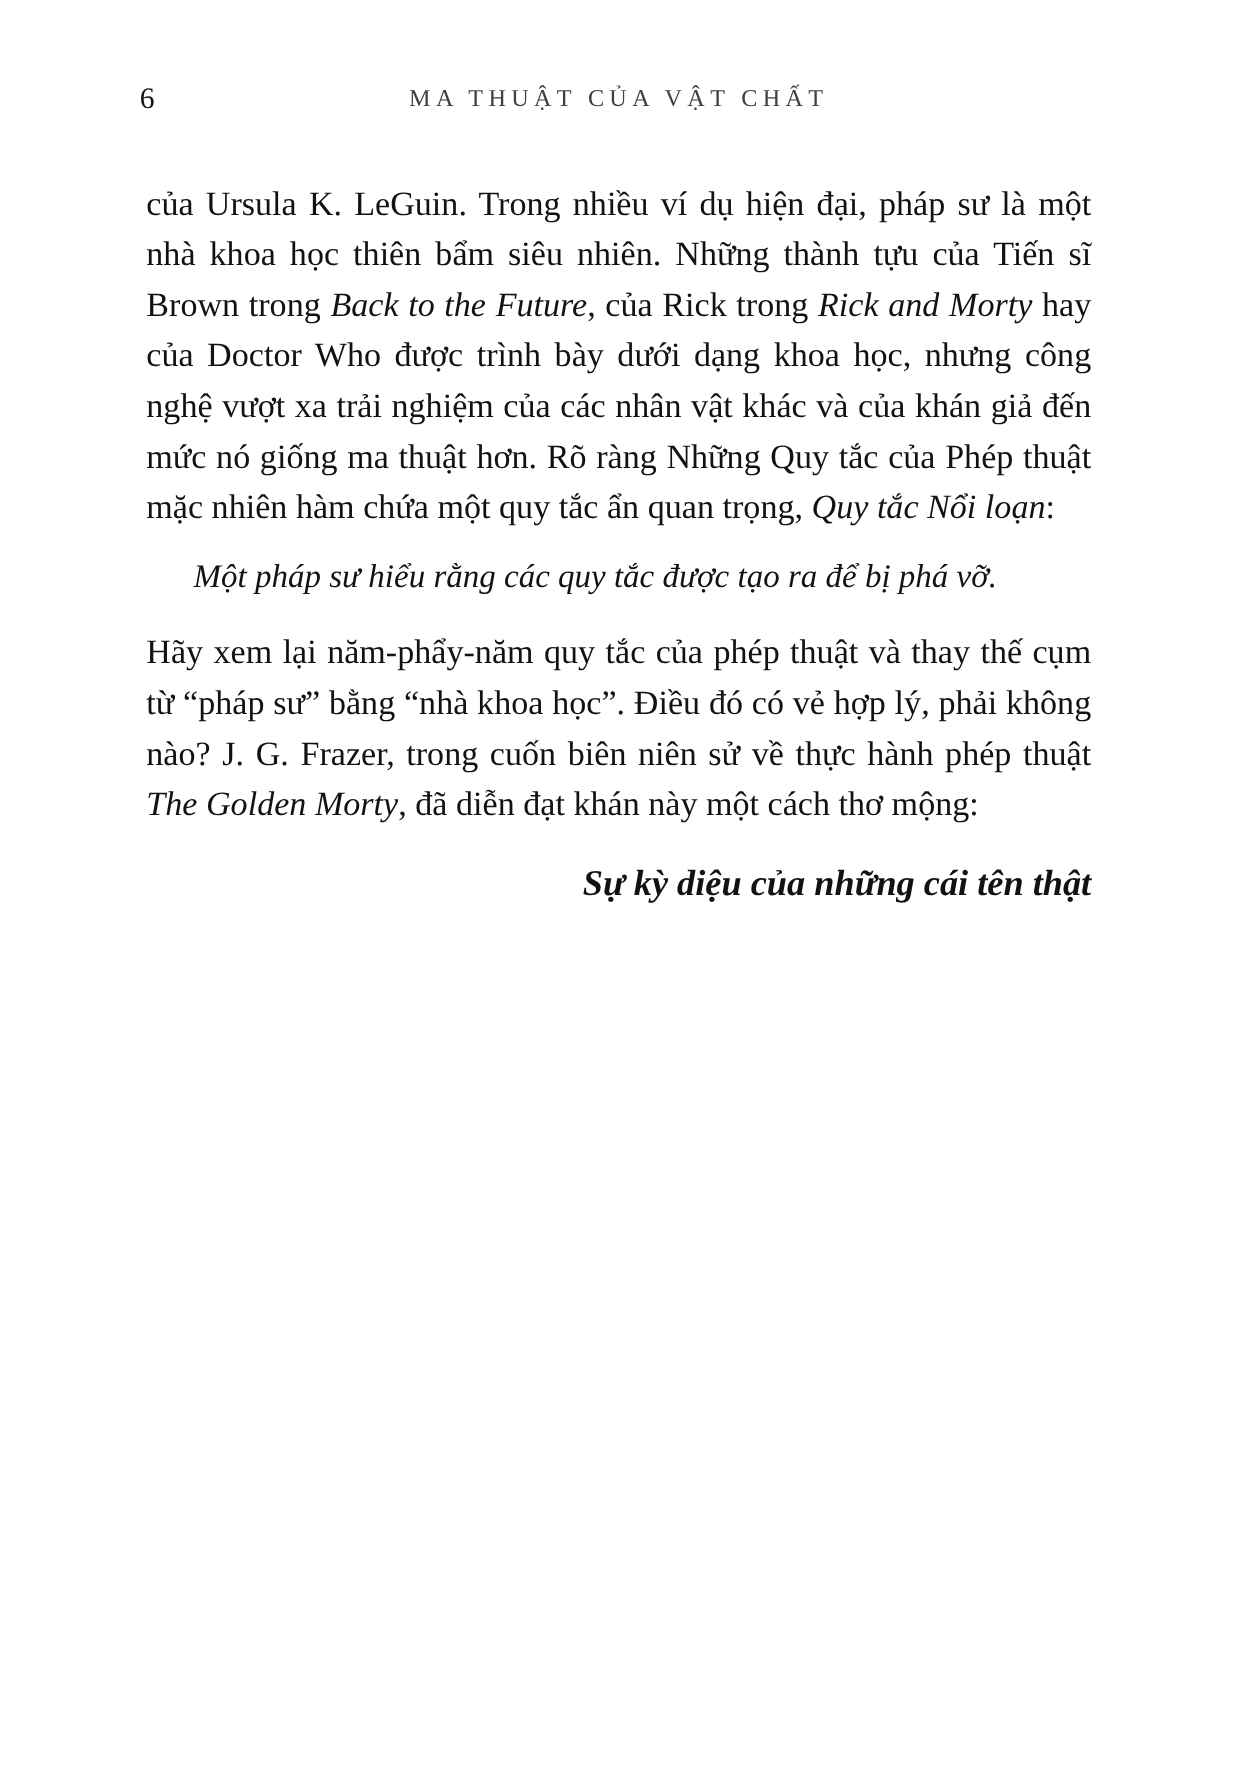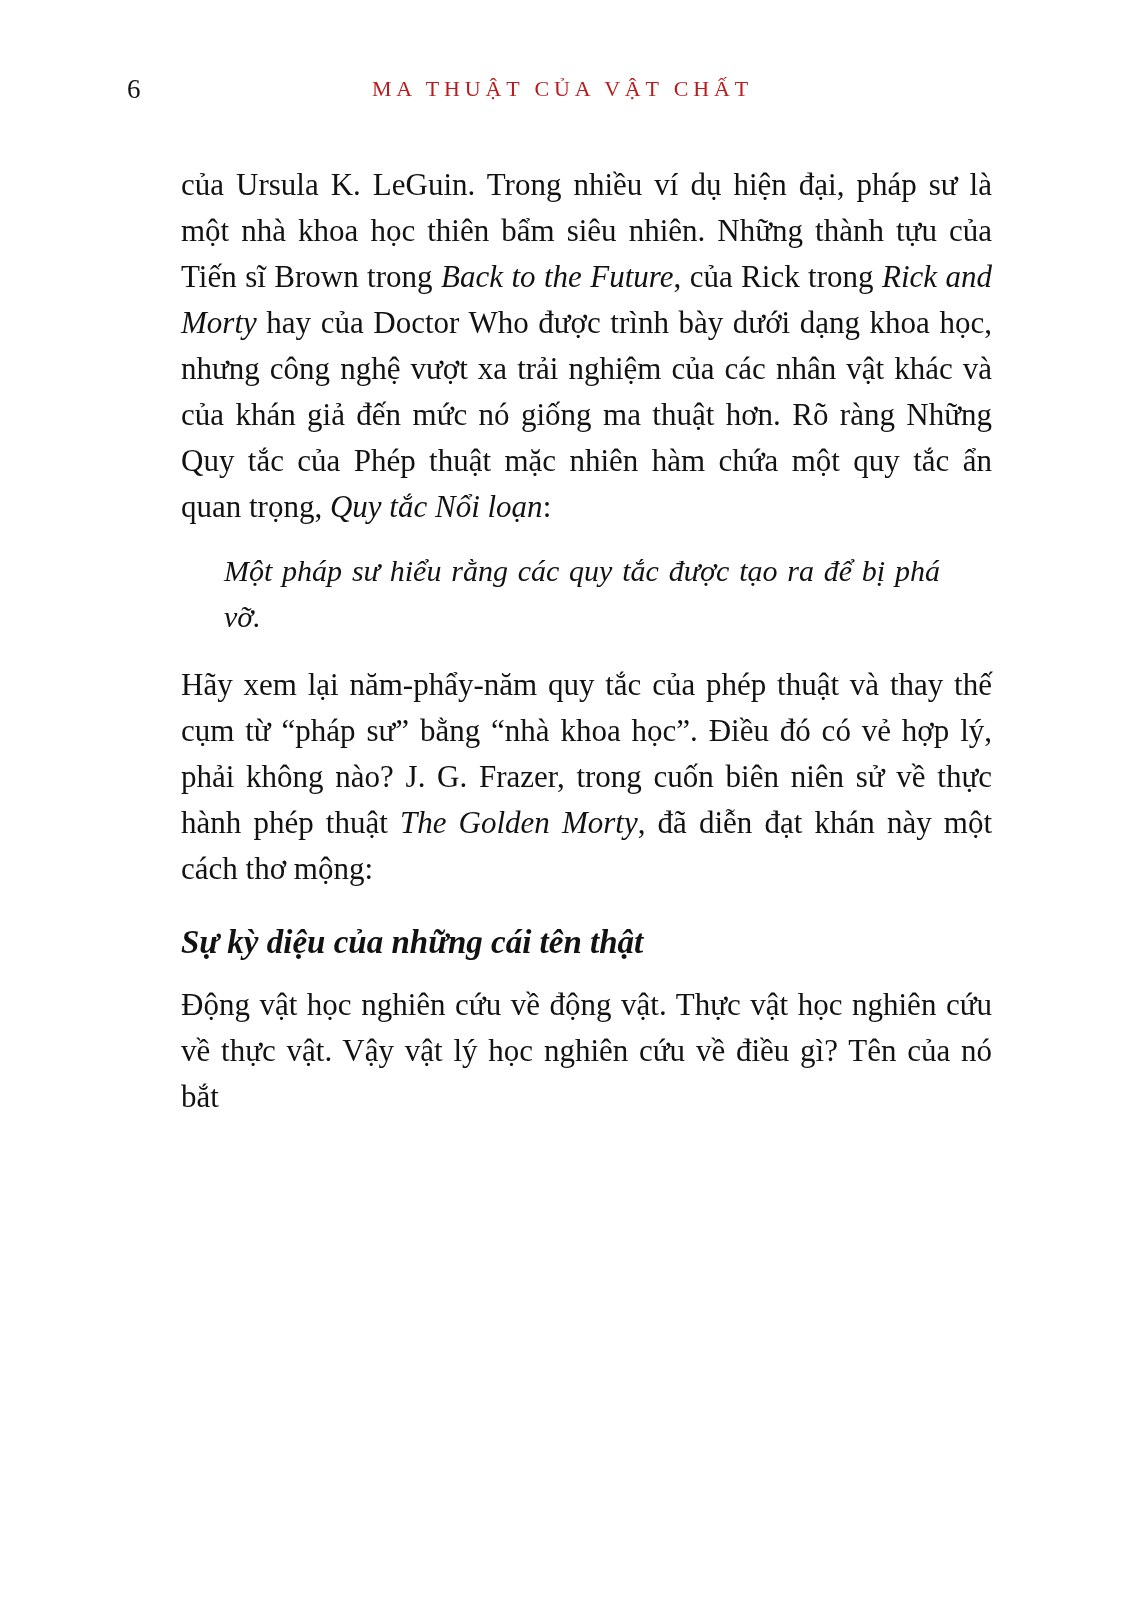--- a/index.html
+++ b/index.html
@@ -31,46 +31,45 @@
     font-size: 27px;
     line-height: 34px;
     color: #141414;
   }
   .running-title {
     display: block;
     text-align: center;
     font-size: 22px;
     line-height: 34px;
     letter-spacing: 0.22em;
-    color: #b91c1c;
+    color: #404040;
     white-space: nowrap;
   }
   
   .body-text {
     font-size: 31px;
     line-height: 46px;
     text-align: justify;
-    margin-left: 48px;
   }
   .para {
     margin: 0;
   }
   .para.indent {
     text-indent: 45px;
   }
   .quote {
     margin: 18px 52px 22px 43px;
     font-style: italic;
     font-size: 30px;
     line-height: 46px;
   }
   .quote em, .quote span { font-style: italic; }
   .section-heading {
     margin: 28px 0 18px 0;
-    text-align: left;
+    text-align: right;
     font-size: 33px;
     line-height: 44px;
     font-weight: bold;
     font-style: italic;
   }
   em { font-style: italic; }
 </style>
 </head>
 <body>
 
@@ -86,16 +85,15 @@
     <p class="para"><span>của Ursula K. LeGuin. Trong nhiều ví dụ hiện đại, pháp sư là một nhà khoa học thiên bẩm siêu nhiên. Những thành tựu của Tiến sĩ Brown trong </span><em>Back to the Future</em><span>, của Rick trong </span><em>Rick and Morty</em><span> hay của Doctor Who được trình bày dưới dạng khoa học, nhưng công nghệ vượt xa trải nghiệm của các nhân vật khác và của khán giả đến mức nó giống ma thuật hơn. Rõ ràng Những Quy tắc của Phép thuật mặc nhiên hàm chứa một quy tắc ẩn quan trọng, </span><em>Quy tắc Nổi loạn</em><span>:</span></p>
 
     <blockquote class="quote"><em>Một pháp sư hiểu rằng các quy tắc được tạo ra để bị phá vỡ.</em></blockquote>
 
     <p class="para"><span>Hãy xem lại năm-phẩy-năm quy tắc của phép thuật và thay thế cụm từ “pháp sư” bằng “nhà khoa học”. Điều đó có vẻ hợp lý, phải không nào? J. G. Frazer, trong cuốn biên niên sử về thực hành phép thuật </span><em>The Golden Morty</em><span>, đã diễn đạt khán này một cách thơ mộng:</span></p>
 
 
 
     <h2 class="section-heading"><em>Sự kỳ diệu của những cái tên thật</em></h2>
 
-    <p class="para"><span>Động vật học nghiên cứu về động vật. Thực vật học nghiên cứu về thực vật. Vậy vật lý học nghiên cứu về điều gì? Tên của nó bắt</span></p>
 
   </main>
 </div>
 
 </body></html>

